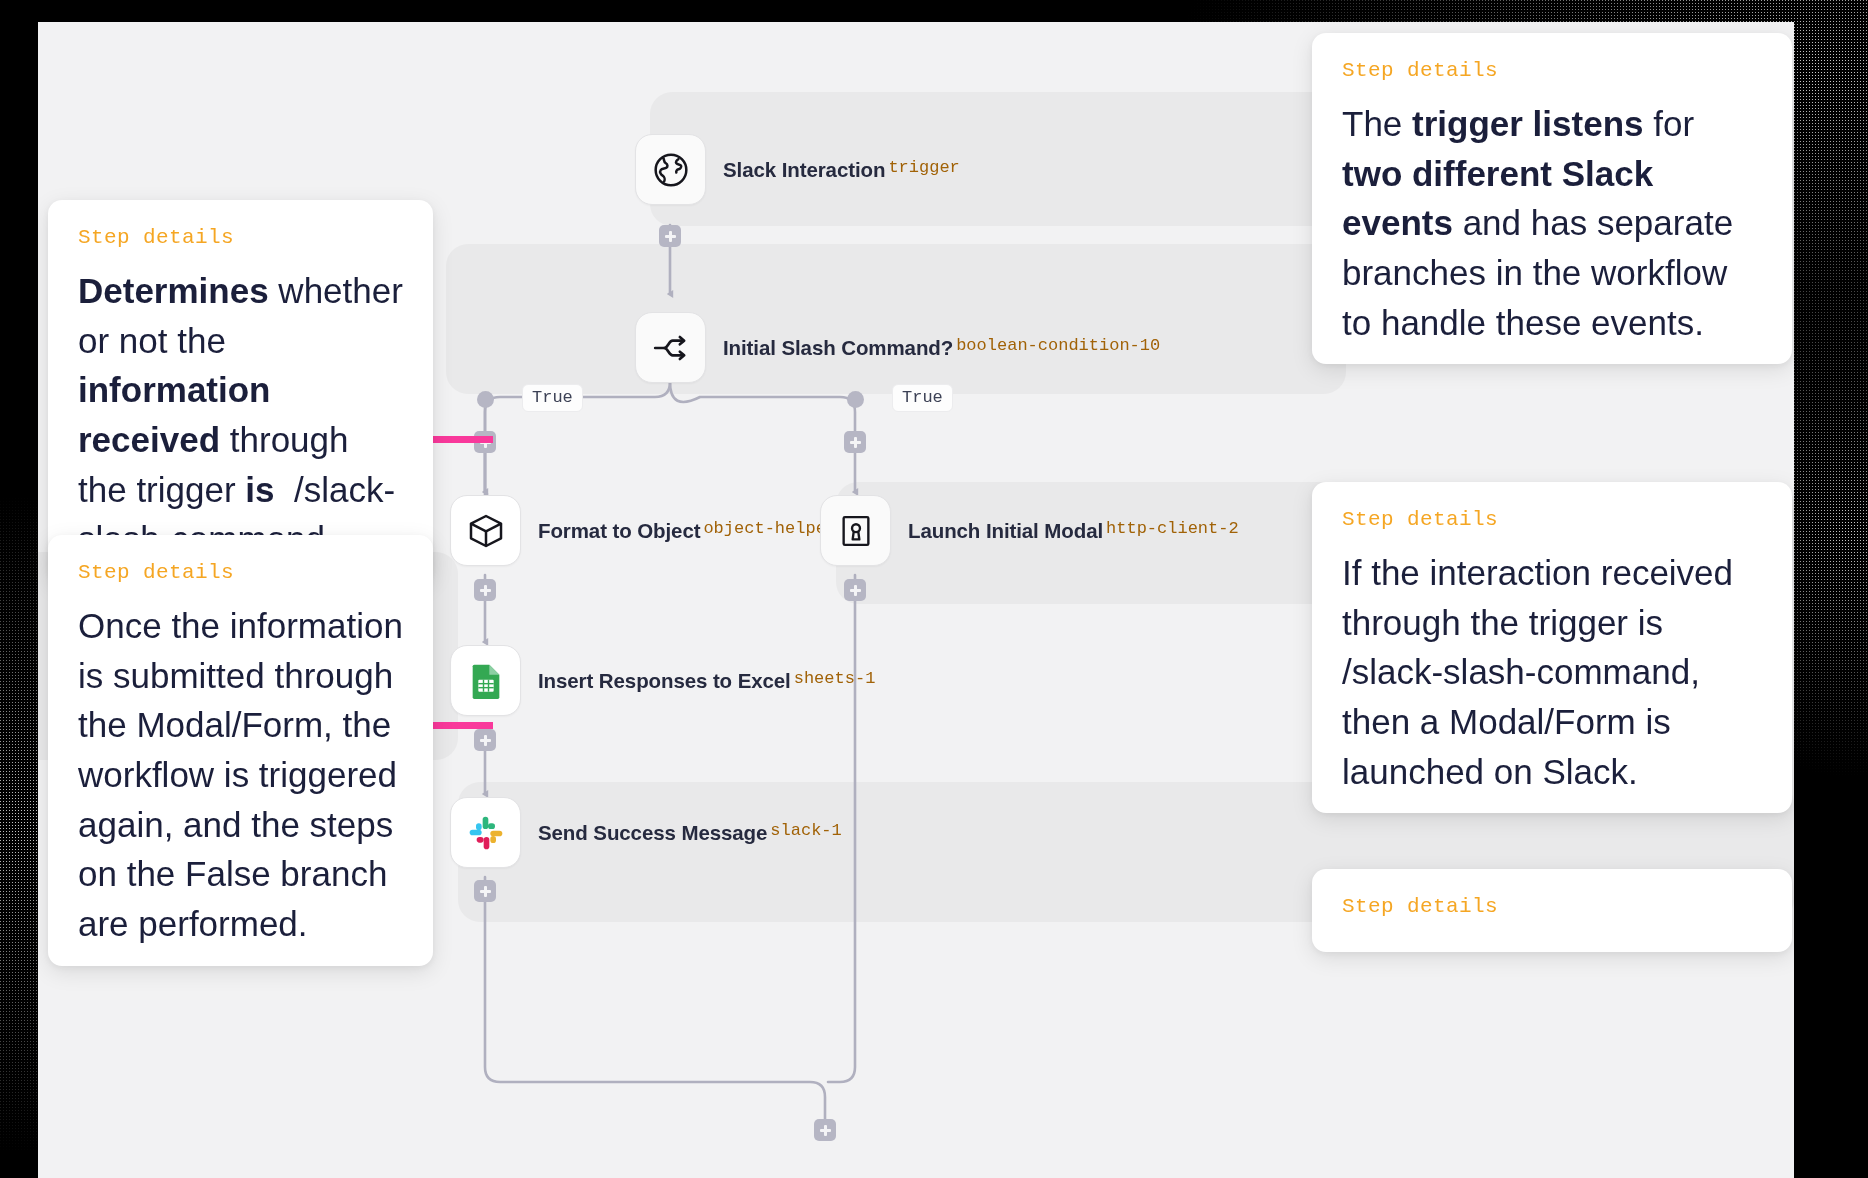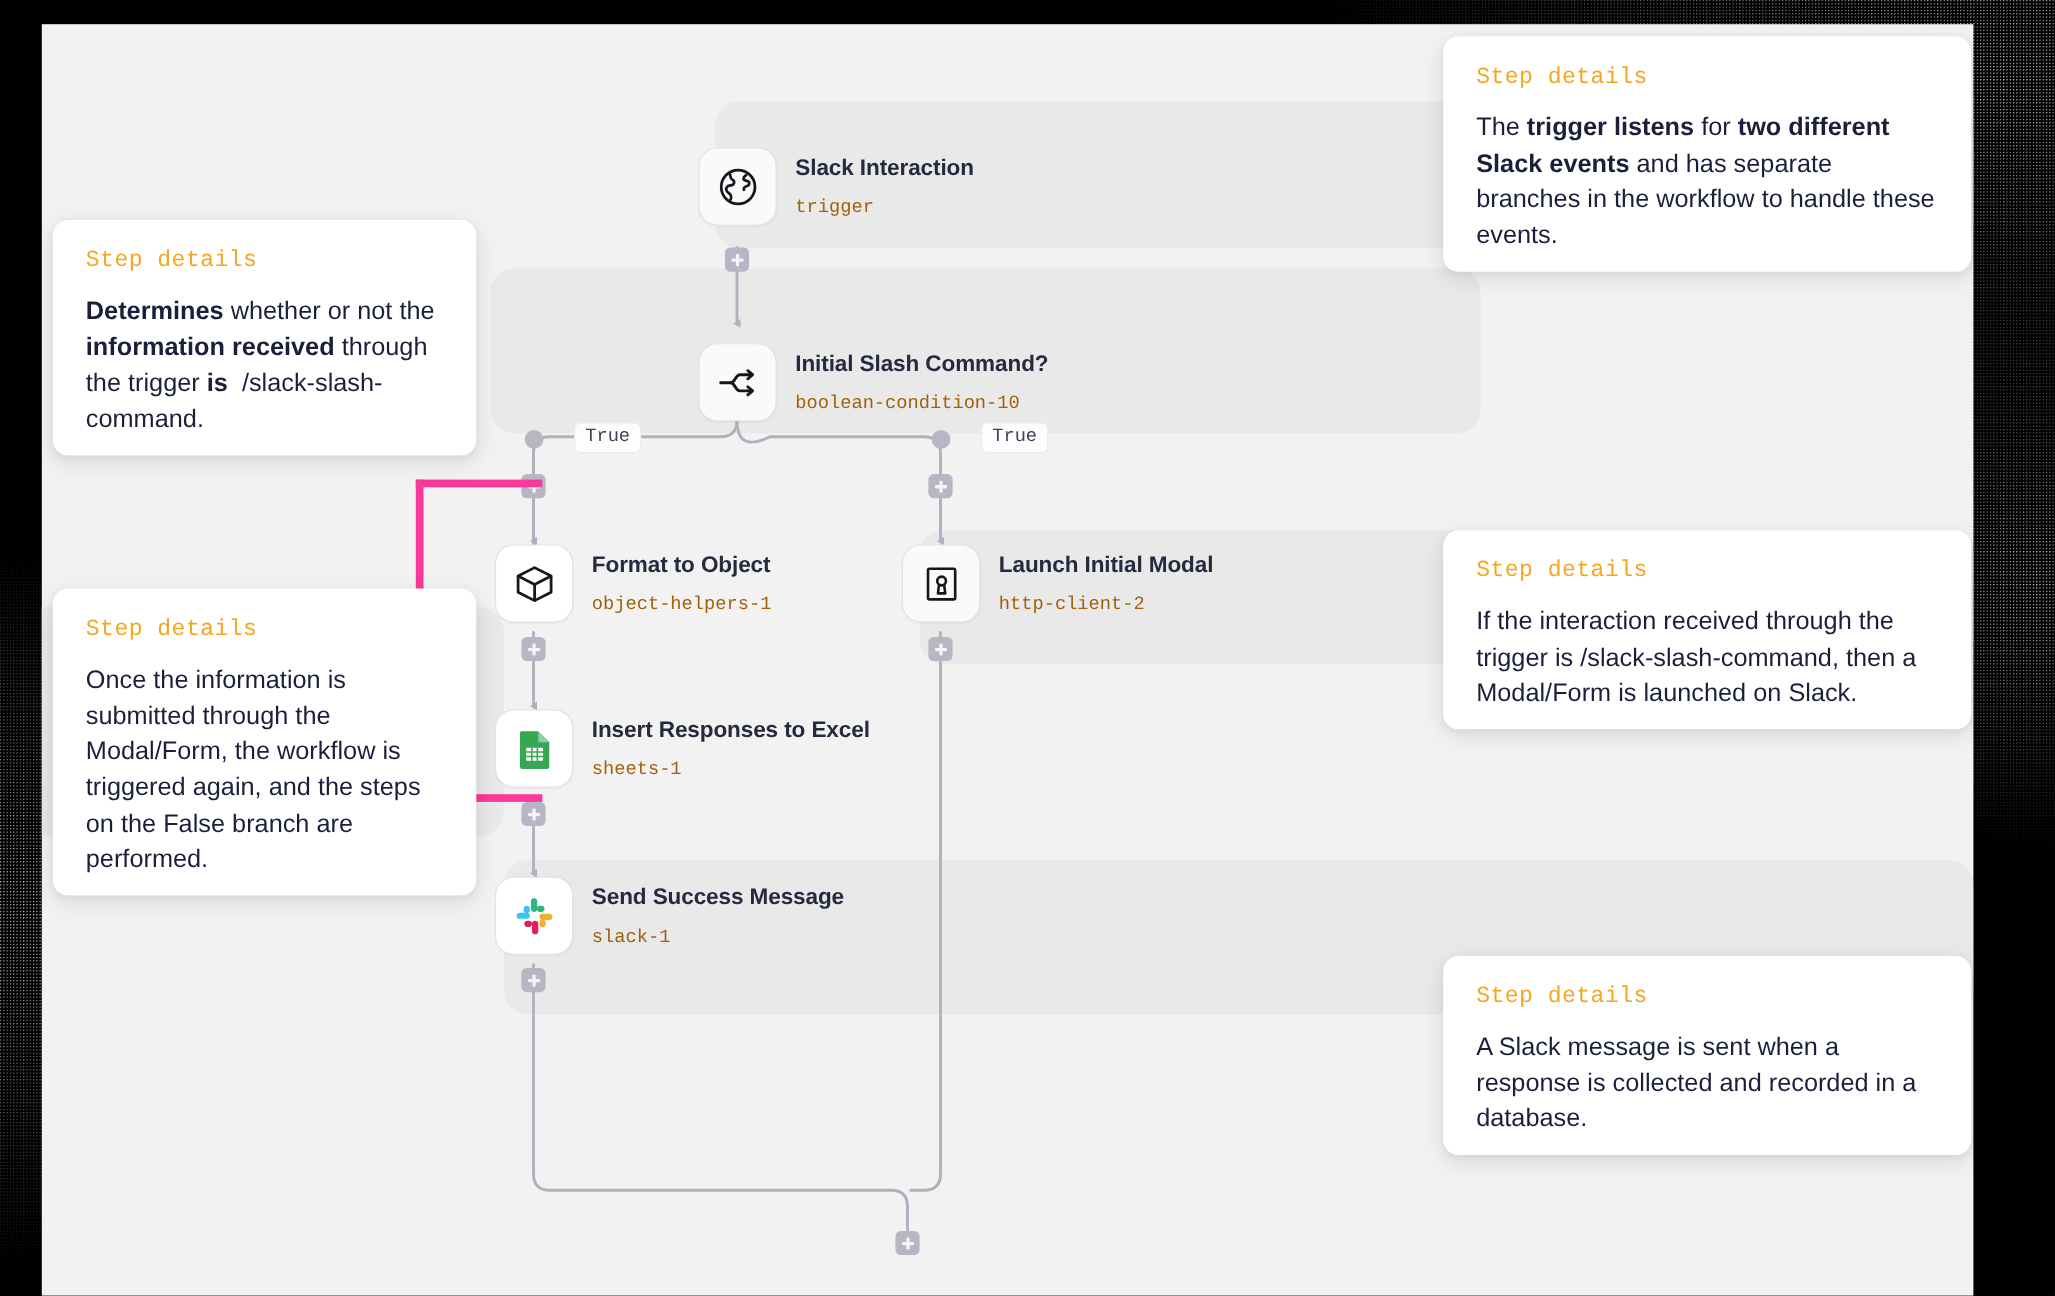--- a/index.html
+++ b/index.html
@@ -64,21 +64,21 @@
   .node-icon {
     width: 71px; height: 71px;
     border-radius: 17px;
     border: 1px solid #e3e3e5;
     background: #fafafa;
     display: flex; align-items: center; justify-content: center;
     box-shadow: 0 1px 2px rgba(0,0,0,0.04);
     flex: 0 0 auto;
   }
   .node-icon.white { background: #ffffff; }
-  .node-text { display: flex; flex-direction: column; gap: 15px; }
+  .node-text { display: flex; flex-direction: row; gap: 3px; }
   .node-title {
     font-size: 20.5px;
     font-weight: 600;
     color: #262a3f;
     letter-spacing: -0.1px;
     white-space: nowrap;
   }
   .node-sub {
     font-family: "Liberation Mono", "DejaVu Sans Mono", monospace;
     font-size: 17px;
@@ -144,21 +144,21 @@
     z-index: 20;
   }
   .card-label {
     font-family: "Liberation Mono", "DejaVu Sans Mono", monospace;
     font-size: 21px;
     color: #f5a623;
     margin-bottom: 17px;
     letter-spacing: 0.4px;
   }
   .card-body {
-    font-size: 23px;
+    font-size: 35px;
     line-height: 1.42;
     color: #1b1f3b;
     font-weight: 400;
   }
   .card-body b { font-weight: 700; }
 </style>
 </head>
 <body>
 
 <div id="root">
@@ -338,16 +338,15 @@
     </div>
   </div>
 
   <div class="card" style="left:1312px; top:482px; width:480px;">
     <div class="card-label">Step details</div>
     <div class="card-body">If the interaction received through the trigger is  /slack-slash-command, then a Modal/Form is launched on Slack.</div>
   </div>
 
   <div class="card" style="left:1312px; top:869px; width:480px;">
     <div class="card-label">Step details</div>
-    <div class="card-body">A Slack message is sent when a response is collected and recorded in a database.</div>
   </div>
 
 </div>
 
 </body></html>

